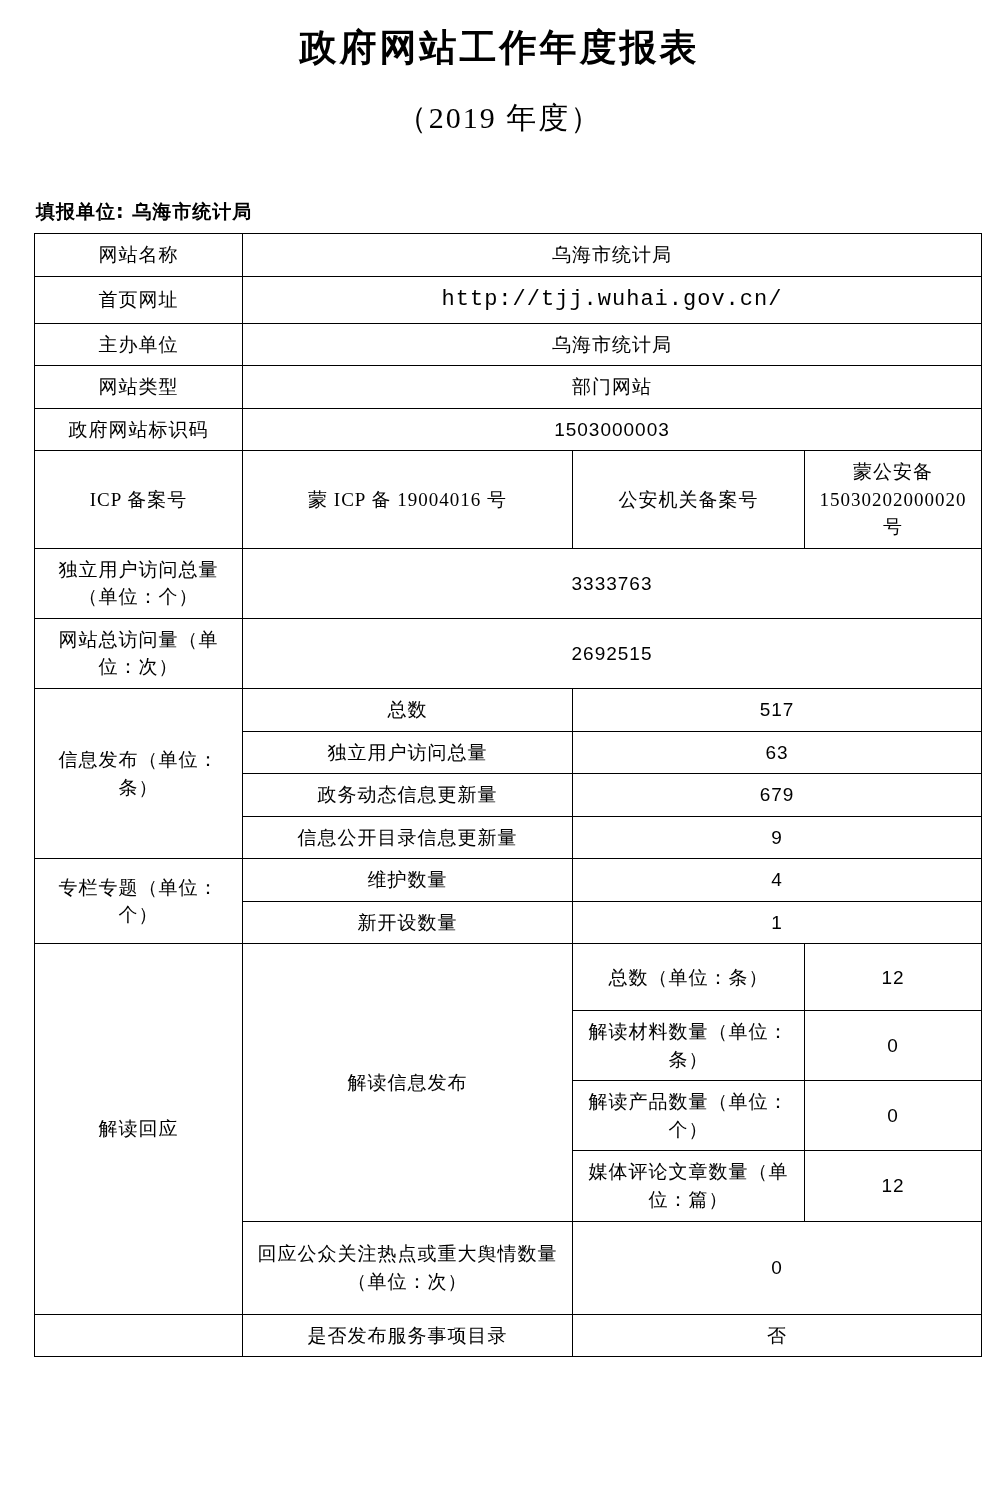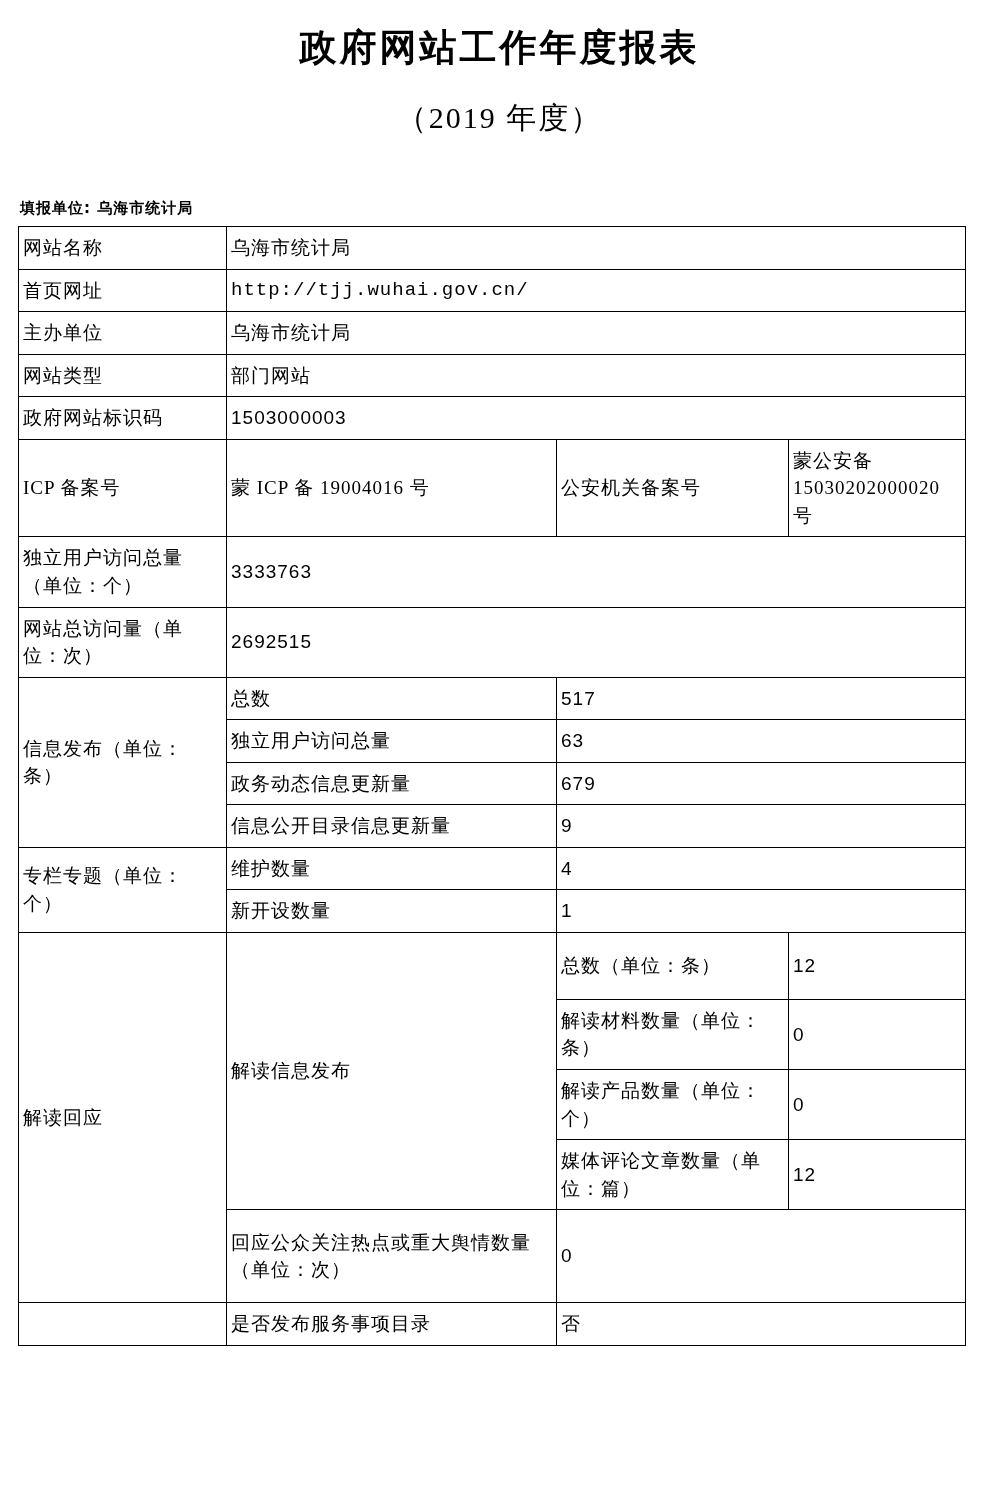--- a/index.html
+++ b/index.html
@@ -10,65 +10,65 @@
   body {
     width: 999px;
     min-height: 1496px;
     font-family: "Liberation Serif", "DejaVu Serif", serif;
     color: #000000;
   }
   .page {
     width: 999px;
     min-height: 1496px;
     box-sizing: border-box;
-    padding: 0 18px;
+    padding: 0 34px;
     position: relative;
   }
   .doc-title {
     text-align: center;
     font-family: "DejaVu Sans", "Liberation Sans", sans-serif;
     font-weight: bold;
     font-size: 37px;
     letter-spacing: 3px;
     padding-top: 24px;
     line-height: 1.3;
   }
   .doc-subtitle {
     text-align: center;
     font-size: 30px;
     letter-spacing: 2px;
     margin-top: 26px;
   }
   .report-unit {
     font-family: "DejaVu Sans", "Liberation Sans", sans-serif;
     font-weight: bold;
-    font-size: 15px;
+    font-size: 19px;
     letter-spacing: 1px;
     margin-top: 60px;
     margin-bottom: 8px;
     padding-left: 2px;
   }
   table.form {
     width: 947px;
     border-collapse: collapse;
     table-layout: fixed;
     font-size: 19px;
   }
   table.form td {
     border: 1px solid #000000;
-    text-align: left;
+    text-align: center;
     vertical-align: middle;
     padding: 7px 4px;
     line-height: 1.45;
     letter-spacing: 1px;
   }
   td.mono {
     font-family: "Liberation Mono", "DejaVu Sans Mono", monospace;
     letter-spacing: 0px;
-    font-size: 19px;
+    font-size: 22px;
   }
   td.num {
     font-family: Liberation Sans, sans-serif;
     letter-spacing: 0px;
   }
   td.tall {
     height: 52px;
   }
   td.label {
     letter-spacing: 1px;

